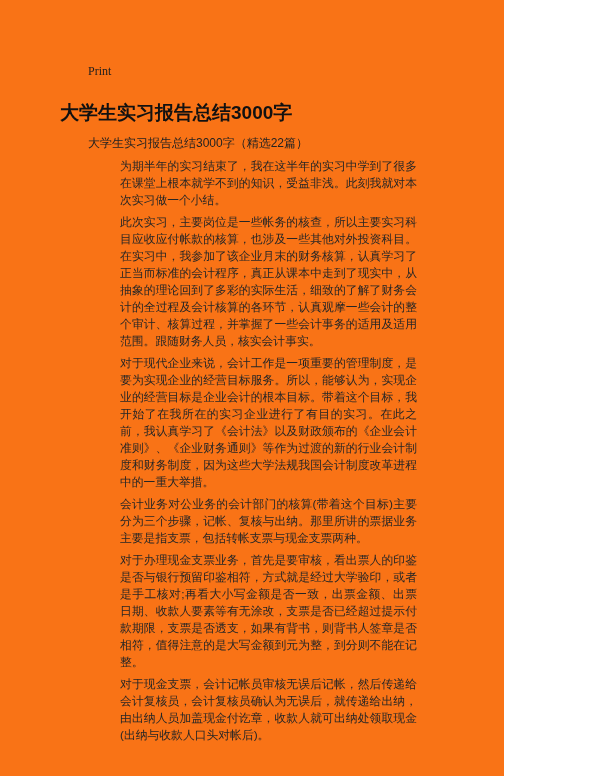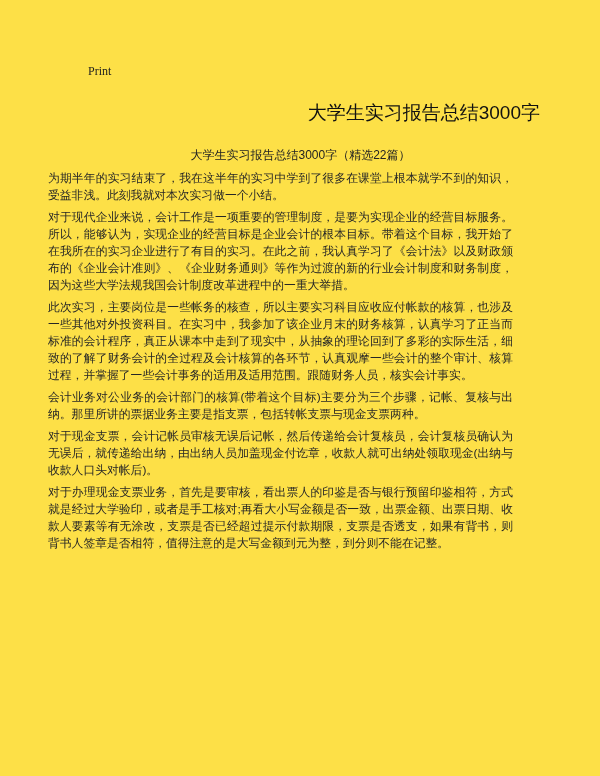--- a/index.html
+++ b/index.html
@@ -2,61 +2,60 @@
 <html><head>
 <meta charset="utf-8">
 <style>
   html, body {
     margin: 0;
     padding: 0;
     background: #ffffff;
   }
   .page {
     position: relative;
-    width: 600px;
+    width: 504px;
     height: 776px;
-    background: #fde047;
+    background: #f97316;
     overflow: hidden;
     font-family: "Liberation Sans", sans-serif;
   }
   .print-link {
     display: block;
     margin: 64px 87px 0 88px;
     font-family: "Liberation Serif", serif;
     font-size: 12px;
     line-height: 15px;
     color: #1f1f1f;
     text-decoration: none;
     cursor: pointer;
   }
   .doc-title {
     margin: 21px 60px 0 60px;
-    text-align: right;
+    text-align: left;
     font-size: 19px;
     line-height: 26px;
-    font-weight: normal;
+    font-weight: bold;
     color: #111111;
   }
   .doc-subtitle {
-    margin: 21px 87px 0 88px;
+    margin: 9px 87px 0 88px;
     font-size: 12px;
     line-height: 16px;
     font-weight: normal;
     color: #222222;
-    text-align: center;
   }
   .section-heading {
     margin: 10px 87px 0 88px;
     font-size: 13.5px;
     line-height: 18px;
     font-weight: bold;
     color: #111111;
   }
   .para {
-    margin: 5px 87px 0 48px;
+    margin: 5px 87px 0 120px;
     font-size: 11.8px;
     line-height: 17px;
     color: #262626;
     text-align: justify;
   }
   .para.first {
     margin-top: 7px;
   }
 </style>
 </head>
@@ -66,24 +65,24 @@
 
   <a class="print-link">Print</a>
 
   <h1 class="doc-title">大学生实习报告总结3000字</h1>
 
   <div class="doc-subtitle">大学生实习报告总结3000字（精选22篇）</div>
 
 
   <p class="para first">为期半年的实习结束了，我在这半年的实习中学到了很多在课堂上根本就学不到的知识，受益非浅。此刻我就对本次实习做一个小结。</p>
 
+  <p class="para">此次实习，主要岗位是一些帐务的核查，所以主要实习科目应收应付帐款的核算，也涉及一些其他对外投资科目。在实习中，我参加了该企业月末的财务核算，认真学习了正当而标准的会计程序，真正从课本中走到了现实中，从抽象的理论回到了多彩的实际生活，细致的了解了财务会计的全过程及会计核算的各环节，认真观摩一些会计的整个审计、核算过程，并掌握了一些会计事务的适用及适用范围。跟随财务人员，核实会计事实。</p>
+
   <p class="para">对于现代企业来说，会计工作是一项重要的管理制度，是要为实现企业的经营目标服务。所以，能够认为，实现企业的经营目标是企业会计的根本目标。带着这个目标，我开始了在我所在的实习企业进行了有目的实习。在此之前，我认真学习了《会计法》以及财政颁布的《企业会计准则》、《企业财务通则》等作为过渡的新的行业会计制度和财务制度，因为这些大学法规我国会计制度改革进程中的一重大举措。</p>
-
-  <p class="para">此次实习，主要岗位是一些帐务的核查，所以主要实习科目应收应付帐款的核算，也涉及一些其他对外投资科目。在实习中，我参加了该企业月末的财务核算，认真学习了正当而标准的会计程序，真正从课本中走到了现实中，从抽象的理论回到了多彩的实际生活，细致的了解了财务会计的全过程及会计核算的各环节，认真观摩一些会计的整个审计、核算过程，并掌握了一些会计事务的适用及适用范围。跟随财务人员，核实会计事实。</p>
 
 
   <p class="para">会计业务对公业务的会计部门的核算(带着这个目标)主要分为三个步骤，记帐、复核与出纳。那里所讲的票据业务主要是指支票，包括转帐支票与现金支票两种。</p>
 
+  <p class="para">对于办理现金支票业务，首先是要审核，看出票人的印鉴是否与银行预留印鉴相符，方式就是经过大学验印，或者是手工核对;再看大小写金额是否一致，出票金额、出票日期、收款人要素等有无涂改，支票是否已经超过提示付款期限，支票是否透支，如果有背书，则背书人签章是否相符，值得注意的是大写金额到元为整，到分则不能在记整。</p>
+
   <p class="para">对于现金支票，会计记帐员审核无误后记帐，然后传递给会计复核员，会计复核员确认为无误后，就传递给出纳，由出纳人员加盖现金付讫章，收款人就可出纳处领取现金(出纳与收款人口头对帐后)。</p>
-
-  <p class="para">对于办理现金支票业务，首先是要审核，看出票人的印鉴是否与银行预留印鉴相符，方式就是经过大学验印，或者是手工核对;再看大小写金额是否一致，出票金额、出票日期、收款人要素等有无涂改，支票是否已经超过提示付款期限，支票是否透支，如果有背书，则背书人签章是否相符，值得注意的是大写金额到元为整，到分则不能在记整。</p>
 
 </div>
 
 </body></html>

